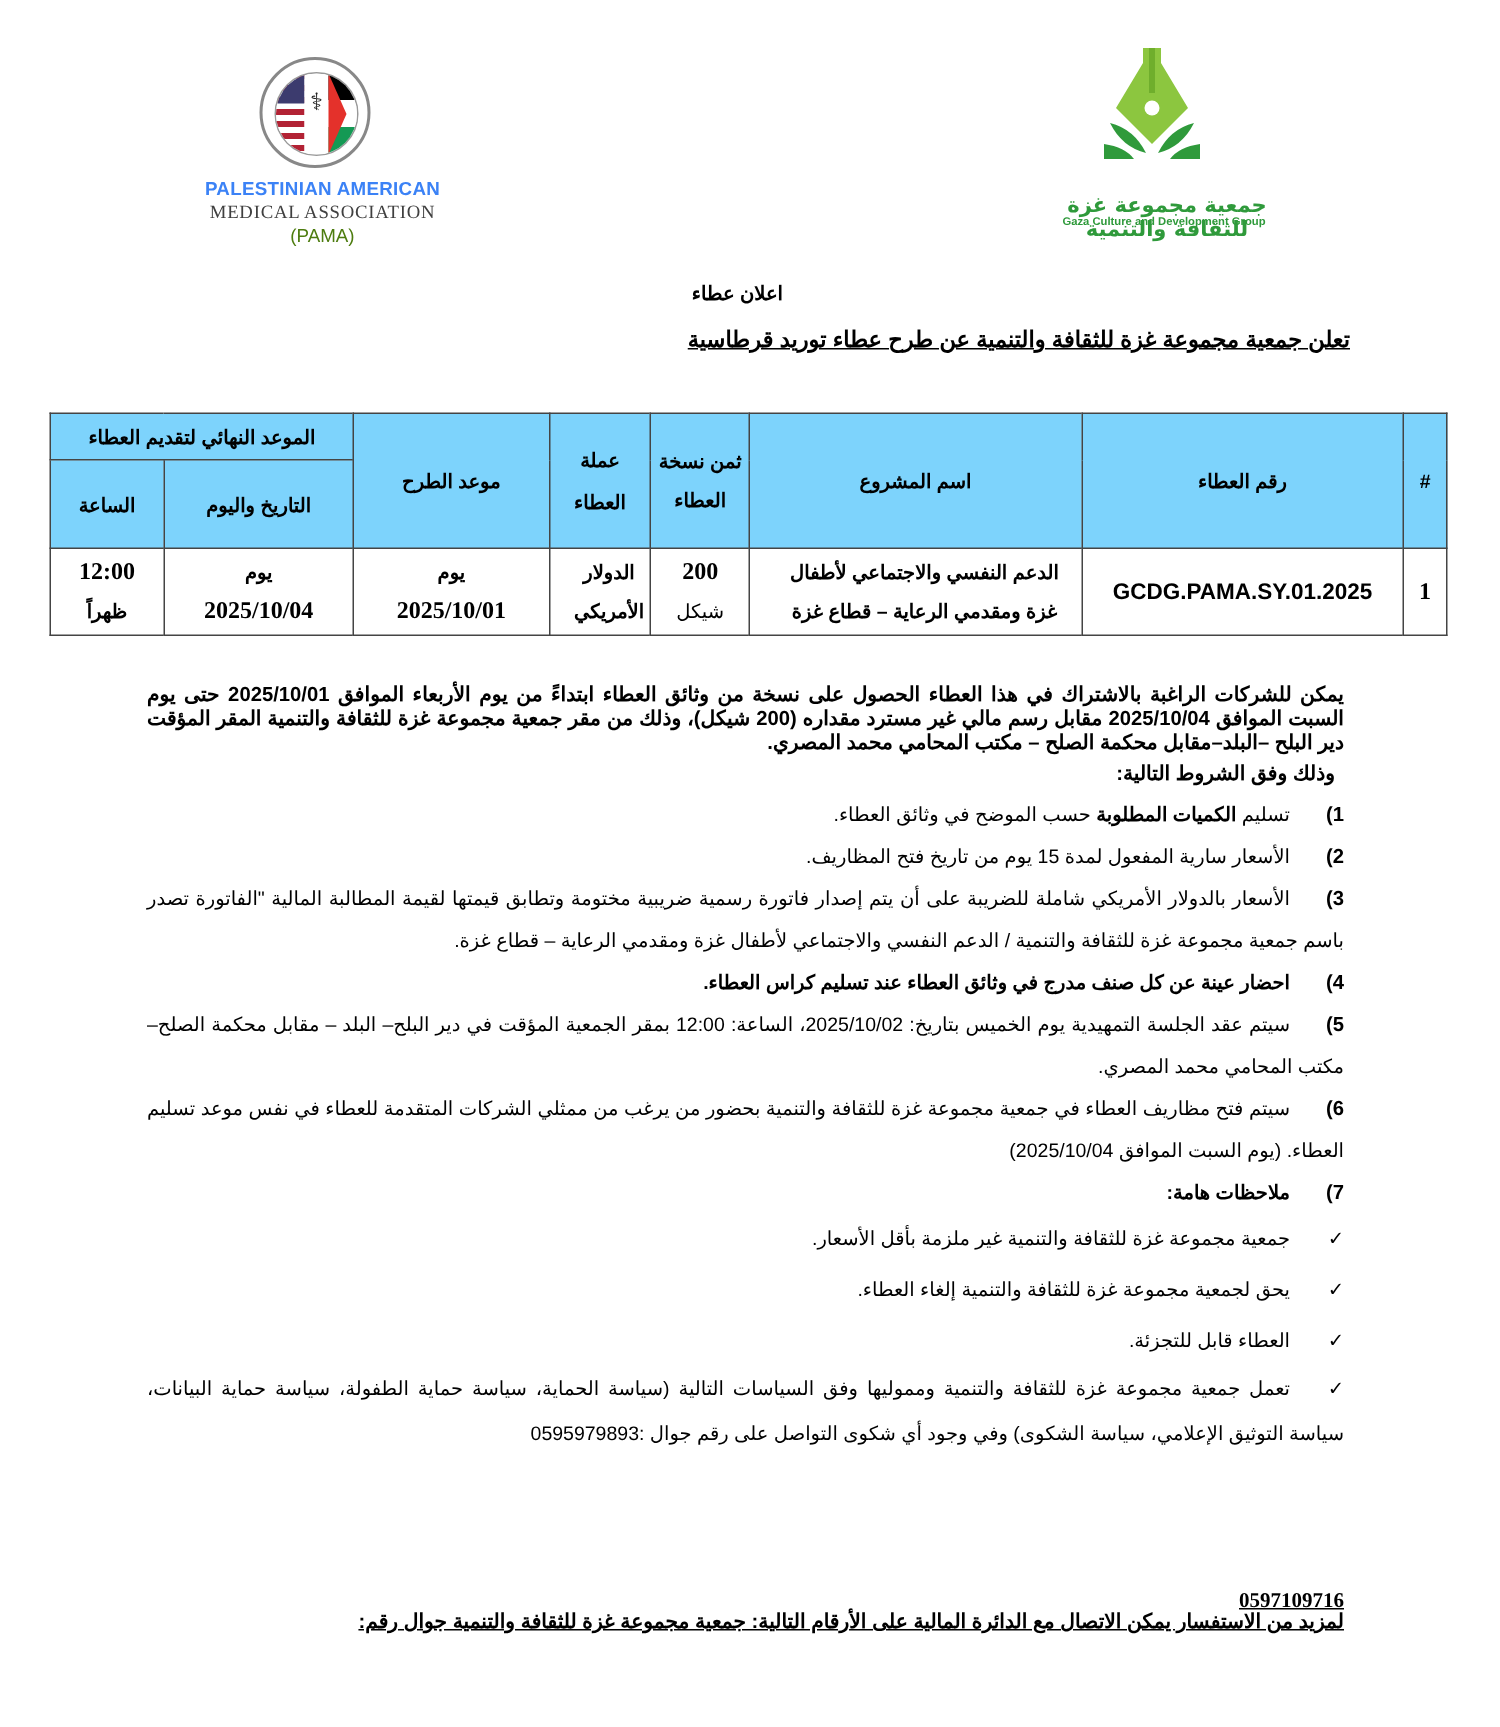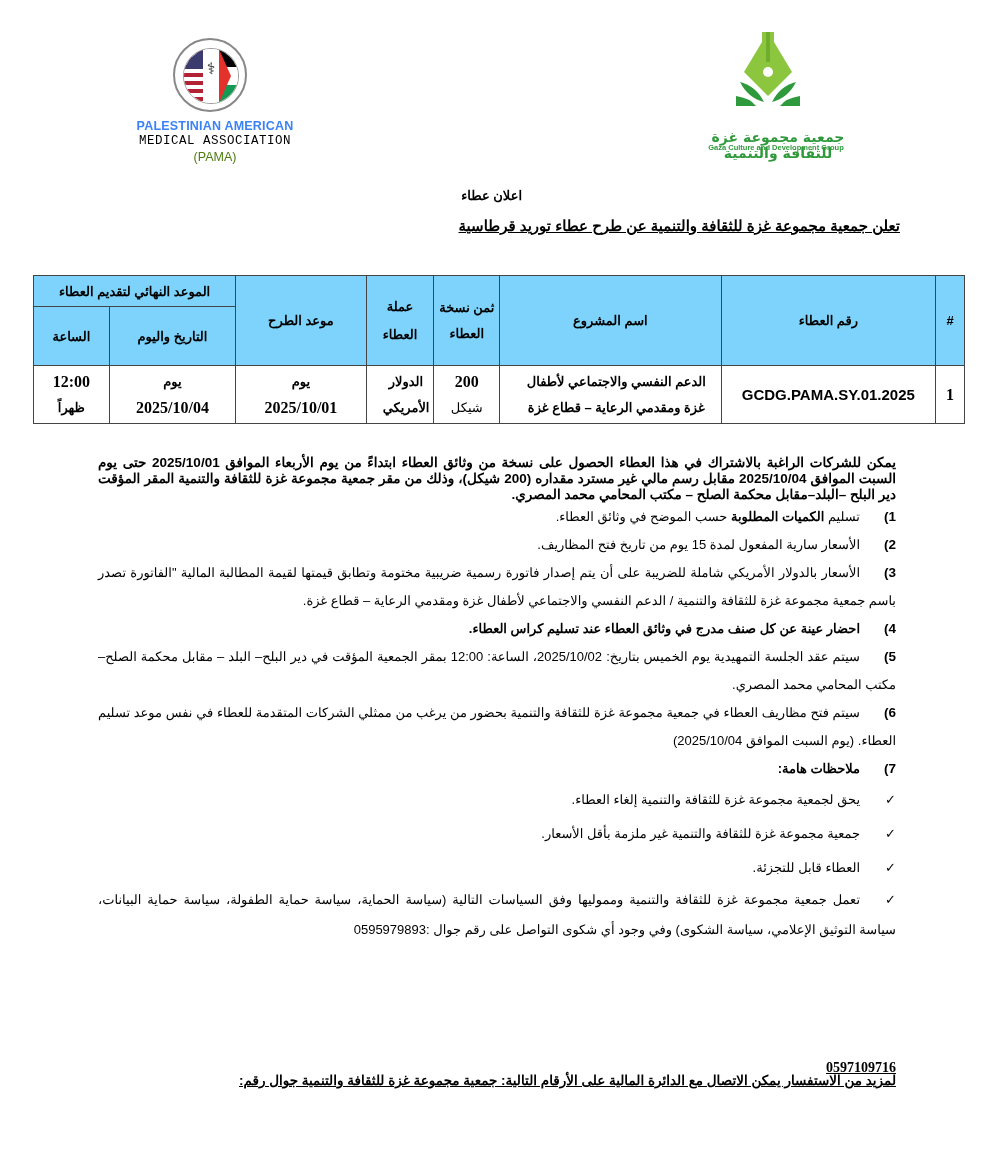--- a/index.html
+++ b/index.html
@@ -9,21 +9,21 @@
   
   #pama { left:115px; top:30px; width:200px; height:140px; text-align:center; }
   #pama .seal { position:absolute; left:58px; top:8px; width:70px; height:70px; border-radius:50%; border:2px solid #888; background:#fff; overflow:hidden; }
   #pama .seal .inner { position:absolute; left:8px; top:8px; width:54px; height:54px; border-radius:50%; overflow:hidden; border:1px solid #999; }
   #pama .us { position:absolute; left:0; top:0; width:19px; height:54px; background:repeating-linear-gradient(to bottom,#b22234 0 4px,#fff 4px 8px); }
   #pama .us-canton { position:absolute; left:0; top:0; width:19px; height:20px; background:#3c3b6e; }
   #pama .mid { position:absolute; left:19px; top:0; width:16px; height:54px; background:#fff; text-align:center; font-size:16px; color:#222; line-height:40px; }
   #pama .ps { position:absolute; left:35px; top:0; width:19px; height:54px; background:linear-gradient(to bottom,#000 0 33%,#fff 33% 66%,#149954 66%); }
   #pama .ps-tri { position:absolute; left:35px; top:0; width:0; height:0; border-top:27px solid transparent; border-bottom:27px solid transparent; border-left:12px solid #e4312b; }
   #pama .name1 { position:absolute; left:0; top:89px; width:200px; font-family:Liberation Sans, sans-serif; font-weight:bold; font-size:12.5px; color:#3b82f6; letter-spacing:0.2px; }
-  #pama .name2 { position:absolute; left:0; top:104px; width:200px; font-family:Liberation Mono, monospace; font-size:12.5px; color:#000000; letter-spacing:0.5px; }
+  #pama .name2 { position:absolute; left:0; top:104px; width:200px; font-family:Liberation Serif, serif; font-size:12.5px; color:#404040; letter-spacing:0.5px; }
   #pama .name3 { position:absolute; left:0; top:120px; width:200px; font-family:"Liberation Sans", sans-serif; font-size:12.5px; color:#4d7c0f; }
 
   
   #gcdg { left:686px; top:28px; width:180px; height:130px; }
   #gcdg .pen { position:absolute; left:50px; top:4px; width:64px; height:76px; }
   #gcdg .ar { position:absolute; left:2px; top:101px; width:180px; text-align:center; font-family:"DejaVu Sans", sans-serif; font-weight:bold; font-size:14px; color:#2f9a3b; direction:rtl; }
   #gcdg .en { position:absolute; left:0; top:115px; width:180px; text-align:center; font-family:"Liberation Sans", sans-serif; font-weight:bold; font-size:7.5px; color:#2f9a3b; }
   #ann-title { right:478px; top:188px; font-family:"Liberation Sans", sans-serif; font-weight:bold; font-size:13px; direction:rtl; }
   #ann-sub { right:100px; top:217px; font-family:"Liberation Sans", sans-serif; font-weight:bold; font-size:15px; text-decoration:underline; direction:rtl; }
 
@@ -131,20 +131,21 @@
     <td>
       <div>12:00</div>
       <div class="thin" style="font-weight:bold">ظهراً</div>
     </td>
   </tr>
 </tbody>
   </table>
 
 <div id="body-text" class="abs">
   <div class="intro">يمكن للشركات الراغبة بالاشتراك في هذا العطاء الحصول على نسخة من وثائق العطاء ابتداءً من يوم الأربعاء الموافق 2025/10/01 حتى يوم السبت الموافق 2025/10/04 مقابل رسم مالي غير مسترد مقداره (200 شيكل)، وذلك من مقر جمعية مجموعة غزة للثقافة والتنمية المقر المؤقت دير البلح –البلد–مقابل محكمة الصلح – مكتب المحامي محمد المصري.</div>
+  <div class="cond-head">وذلك وفق الشروط التالية:</div>
 
   <div class="item">
     <span class="n">1)</span><span>تسليم </span><b>الكميات المطلوبة</b><span> حسب الموضح في وثائق العطاء.</span>
   </div>
   <div class="item">
     <span class="n">2)</span><span>الأسعار سارية المفعول لمدة 15 يوم من تاريخ فتح المظاريف.</span>
   </div>
   <div class="item">
     <span class="n">3)</span><span>الأسعار بالدولار الأمريكي شاملة للضريبة على أن يتم إصدار فاتورة رسمية ضريبية مختومة وتطابق قيمتها لقيمة المطالبة المالية "الفاتورة تصدر باسم جمعية مجموعة غزة للثقافة والتنمية / الدعم النفسي والاجتماعي لأطفال غزة ومقدمي الرعاية – قطاع غزة.</span>
   </div>
@@ -155,24 +156,24 @@
     <span class="n">5)</span><span>سيتم عقد الجلسة التمهيدية يوم الخميس بتاريخ: 2025/10/02، الساعة: 12:00 بمقر الجمعية المؤقت في دير البلح– البلد – مقابل محكمة الصلح– مكتب المحامي محمد المصري.</span>
   </div>
   <div class="item">
     <span class="n">6)</span><span>سيتم فتح مظاريف العطاء في جمعية مجموعة غزة للثقافة والتنمية بحضور من يرغب من ممثلي الشركات المتقدمة للعطاء في نفس موعد تسليم العطاء. (يوم السبت الموافق 2025/10/04)</span>
   </div>
   <div class="item bold">
     <span class="n">7)</span><span>ملاحظات هامة:</span>
   </div>
 
   <div class="check">
-    <span class="c">✓</span><span>يحق لجمعية مجموعة غزة للثقافة والتنمية إلغاء العطاء.</span>
+    <span class="c">✓</span><span>جمعية مجموعة غزة للثقافة والتنمية غير ملزمة بأقل الأسعار.</span>
   </div>
   <div class="check">
-    <span class="c">✓</span><span>جمعية مجموعة غزة للثقافة والتنمية غير ملزمة بأقل الأسعار.</span>
+    <span class="c">✓</span><span>يحق لجمعية مجموعة غزة للثقافة والتنمية إلغاء العطاء.</span>
   </div>
   <div class="check">
     <span class="c">✓</span><span>العطاء قابل للتجزئة.</span>
   </div>
   <div class="check item" style="line-height:30px">
     <span class="c">✓</span><span>تعمل جمعية مجموعة غزة للثقافة والتنمية ومموليها وفق السياسات التالية (سياسة الحماية، سياسة حماية الطفولة، سياسة حماية البيانات، سياسة التوثيق الإعلامي، سياسة الشكوى) وفي وجود أي شكوى التواصل على رقم جوال :0595979893</span>
   </div>
 </div>
 
 <div id="footer-line" class="abs">لمزيد من الاستفسار يمكن الاتصال مع الدائرة المالية على الأرقام التالية: جمعية مجموعة غزة للثقافة والتنمية جوال رقم:</div>

